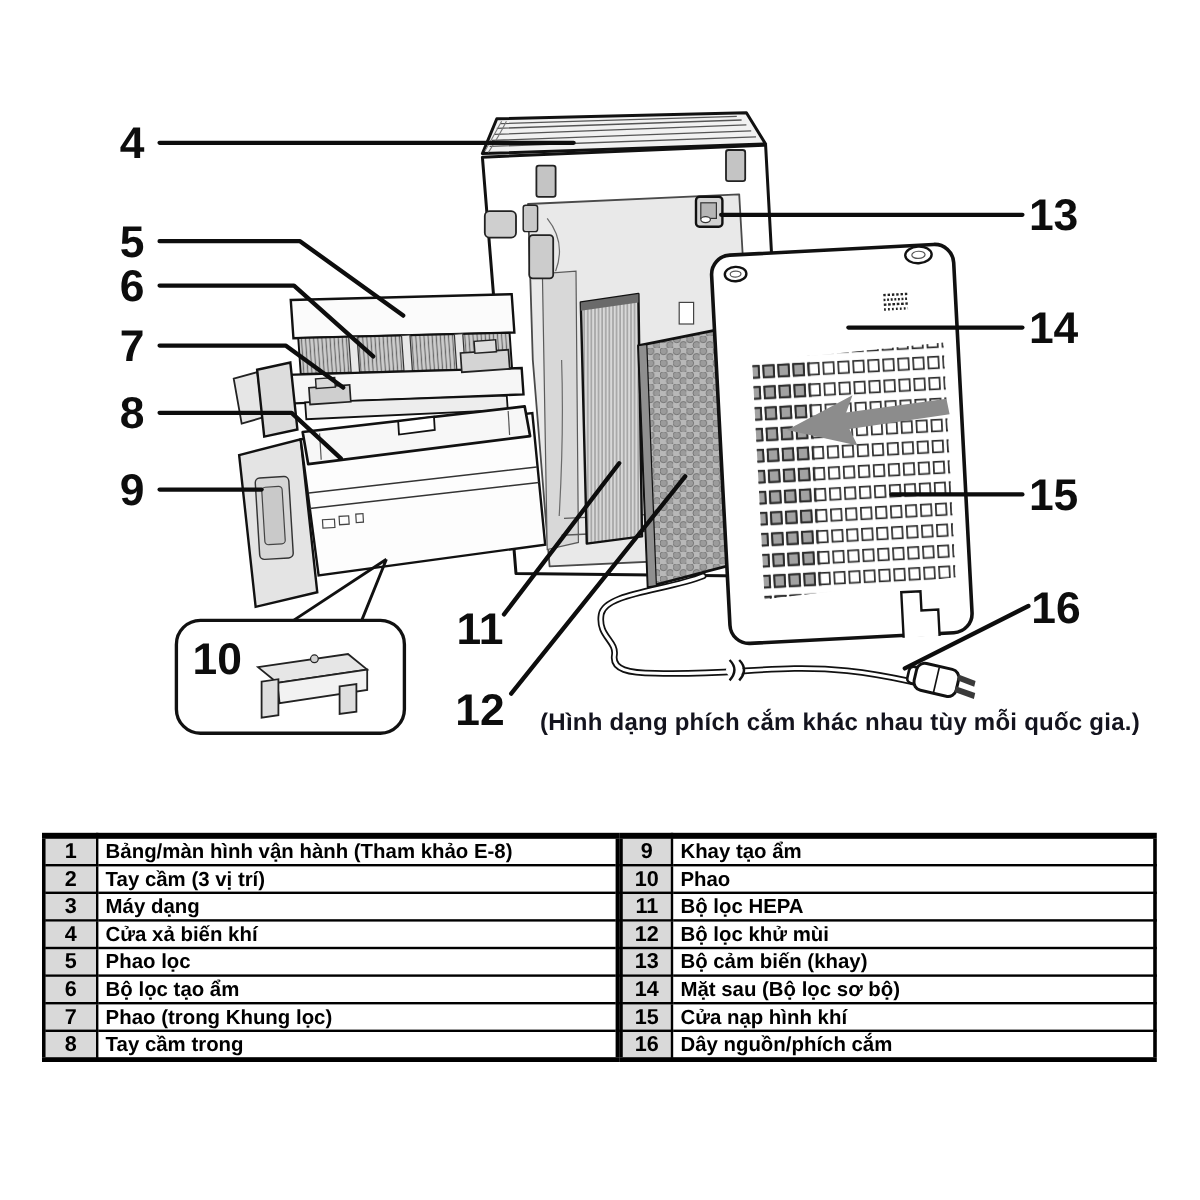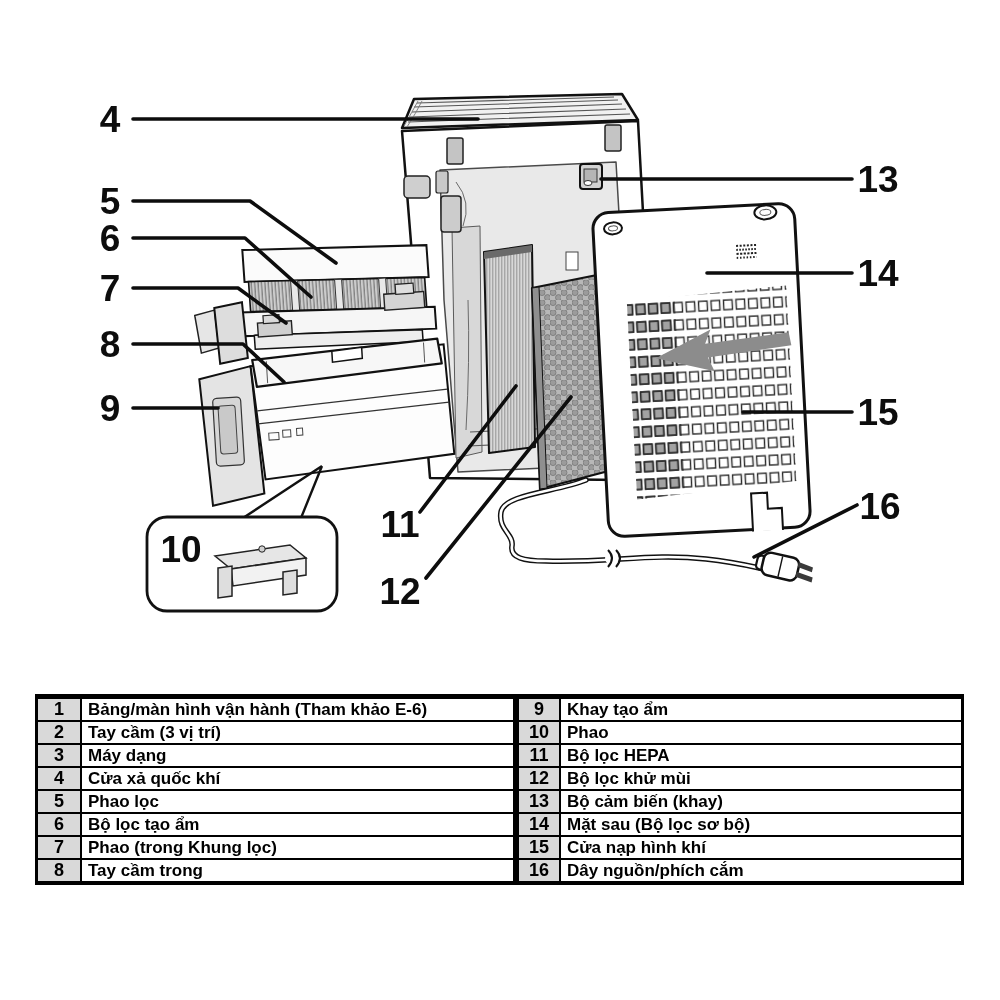--- a/index.html
+++ b/index.html
@@ -205,39 +205,40 @@
       <text class="callout" x="181" y="562">10</text>
       <text class="callout" x="400" y="537">11</text>
       <text class="callout" x="400" y="604">12</text>
       <text class="callout" x="878" y="192">13</text>
       <text class="callout" x="878" y="286">14</text>
       <text class="callout" x="878" y="425">15</text>
       <text class="callout" x="880" y="519">16</text>
     </g>
   </svg>
 
+  <div class="caption">(Hình dạng phích cắm khác nhau tùy mỗi quốc gia.)</div>
 
   <div class="table-wrap">
     <table class="parts left-table">
       <tbody>
         <tr>
           <td class="num">1</td>
-          <td>Bảng/màn hình vận hành (Tham khảo E-6)</td>
+          <td>Bảng/màn hình vận hành (Tham khảo E-8)</td>
           </tr>
         <tr>
           <td class="num">2</td>
           <td>Tay cầm (3 vị trí)</td>
           </tr>
         <tr>
           <td class="num">3</td>
           <td>Máy dạng</td>
           </tr>
         <tr>
           <td class="num">4</td>
-          <td>Cửa xả quốc khí</td>
+          <td>Cửa xả biến khí</td>
           </tr>
         <tr>
           <td class="num">5</td>
           <td>Phao lọc</td>
           </tr>
         <tr>
           <td class="num">6</td>
           <td>Bộ lọc tạo ẩm</td>
           </tr>
         <tr>

